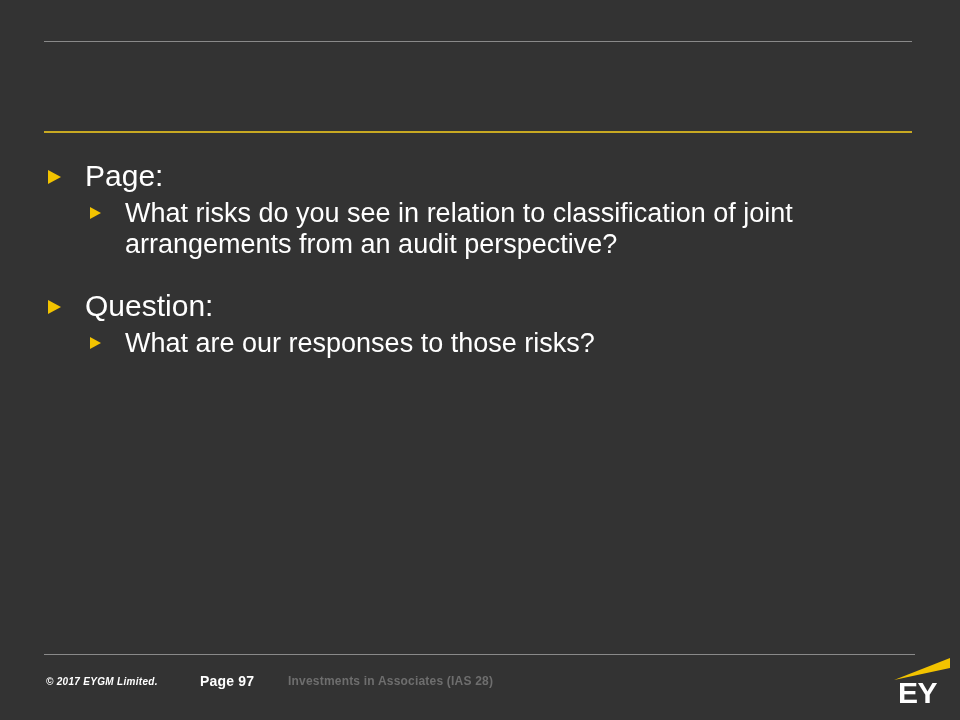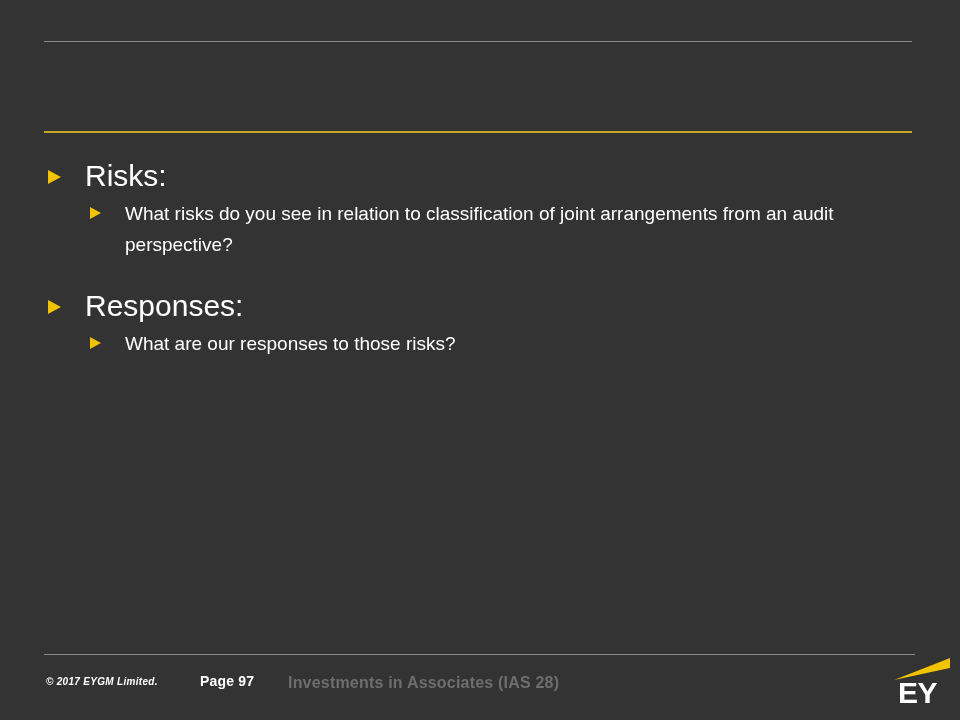--- a/index.html
+++ b/index.html
@@ -85,21 +85,21 @@
     border-bottom: 7px solid transparent;
     border-left: 13px solid #f2c300;
   }
   .sublist {
     margin: 4px 0 10px 0;
   }
   .bullet-l2 {
     position: relative;
     padding-left: 81px;
     color: #ffffff;
-    font-size: 19px;
+    font-size: 27px;
     line-height: 31px;
     max-width: 790px;
   }
   .bullet-l2 > .tri {
     position: absolute;
     left: 46px;
     top: 9px;
     width: 0;
     height: 0;
     border-top: 6px solid transparent;
@@ -129,21 +129,21 @@
     font-weight: bold;
     letter-spacing: 0.2px;
     white-space: nowrap;
     text-align: center;
   }
   .footer-section {
     position: absolute;
     left: 288px;
     top: 674px;
     color: #6e6e6e;
-    font-size: 16px;
+    font-size: 12px;
     font-weight: bold;
     letter-spacing: 0.2px;
     white-space: nowrap;
   }
 
   
   .ey-logo {
     position: absolute;
     left: 862px;
     top: 656px;
@@ -160,35 +160,35 @@
 
   <div class="rule-top"></div>
 
 
   <div class="rule-gold"></div>
 
   <div class="body">
 
     <div class="bullet-l1">
       <span class="tri"></span>
-      <span>Risks:</span>
+      <span>Page:</span>
     </div>
 
     <div class="sublist">
       <div class="bullet-l2">
         <span class="tri"></span>
         <span>What risks do you see in relation to classification of joint arrangements from an audit perspective?</span>
       </div>
     </div>
 
     <div class="group-gap"></div>
 
     <div class="bullet-l1">
       <span class="tri"></span>
-      <span>Responses:</span>
+      <span>Question:</span>
     </div>
 
     <div class="sublist">
       <div class="bullet-l2">
         <span class="tri"></span>
         <span>What are our responses to those risks?</span>
       </div>
     </div>
 
   </div>

